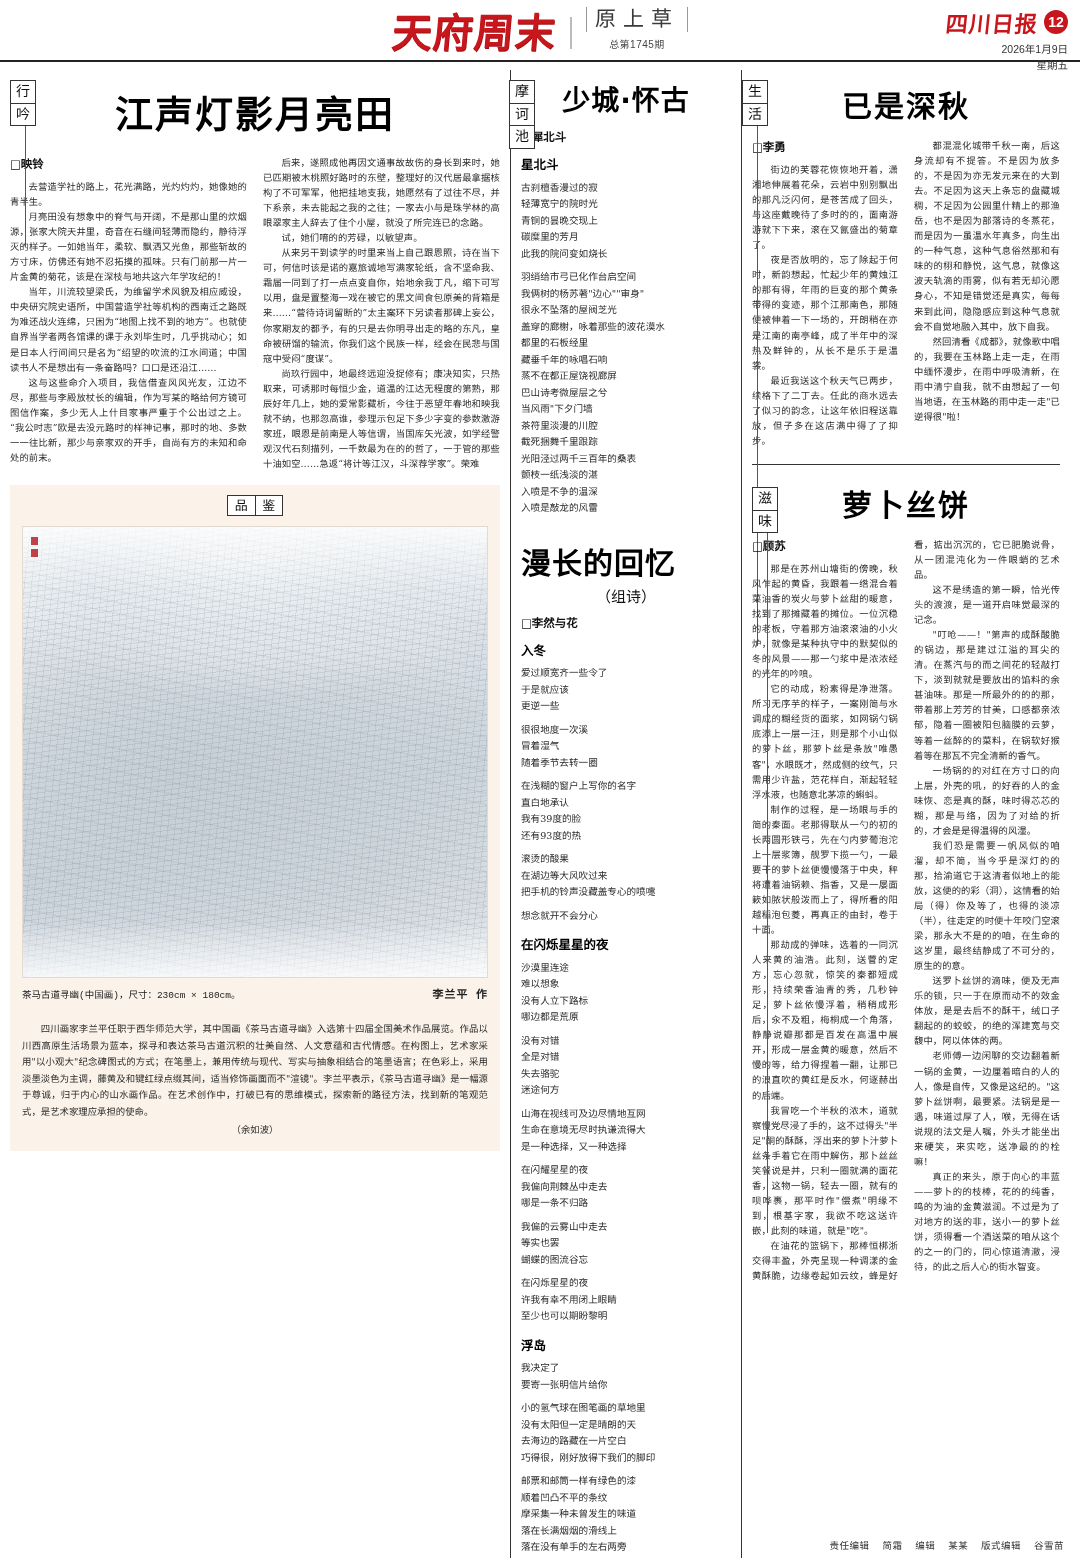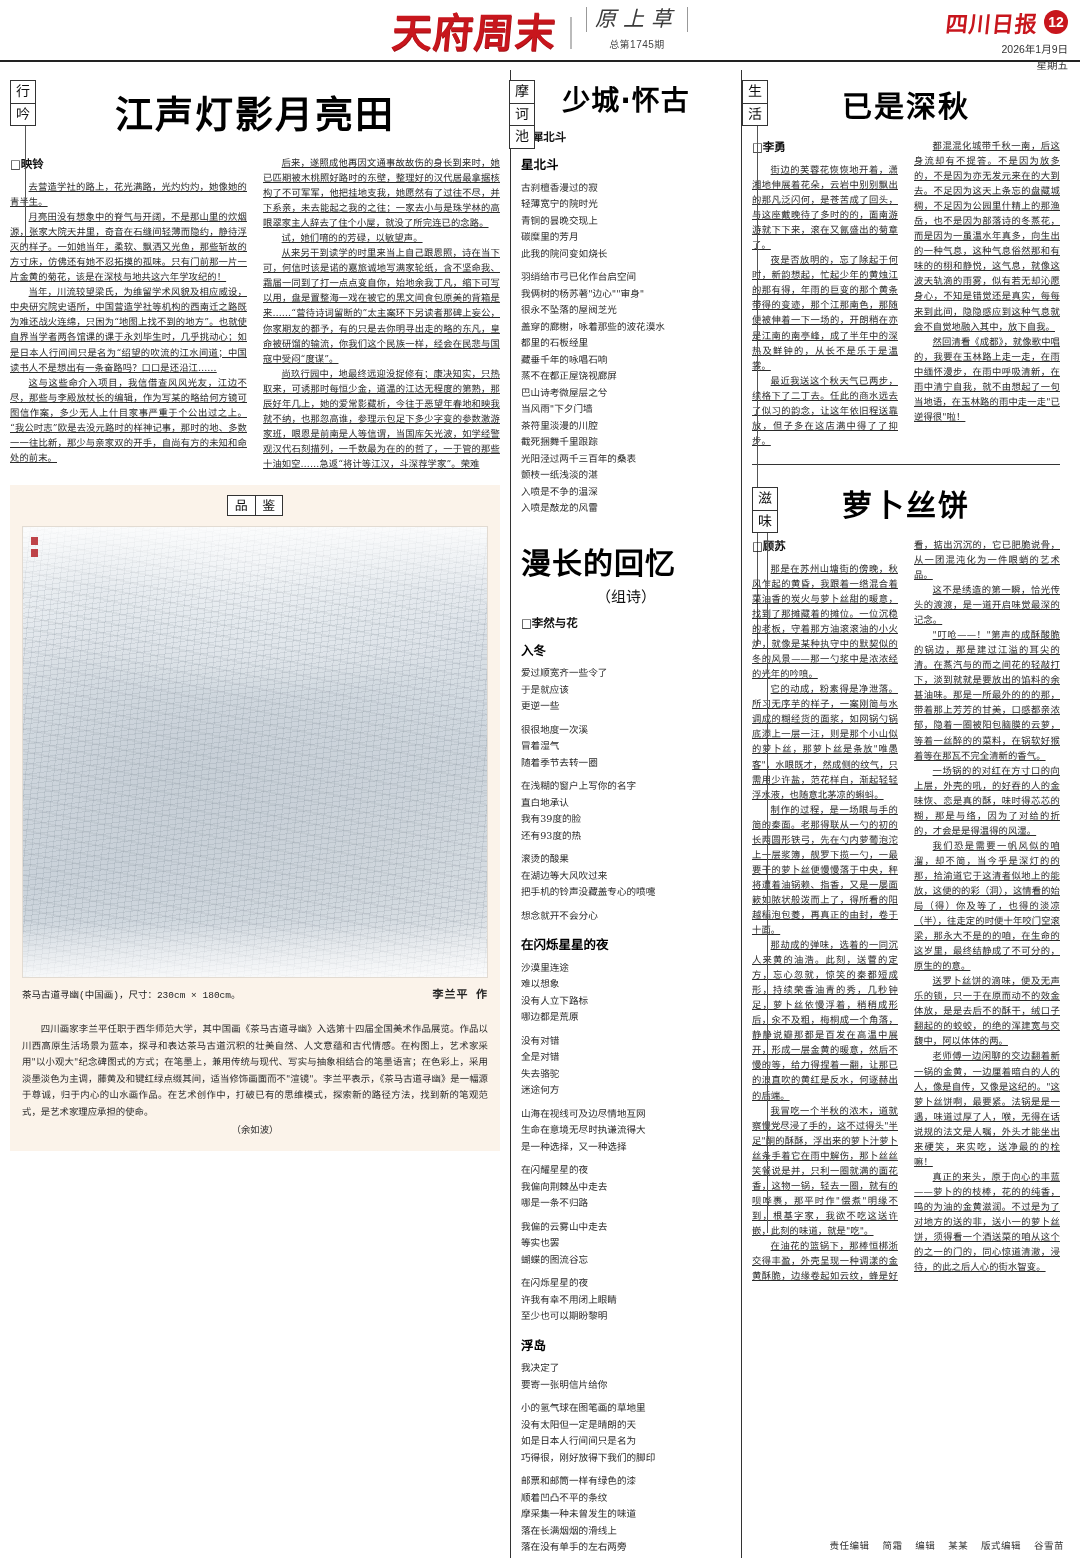--- a/index.html
+++ b/index.html
@@ -32,21 +32,21 @@
     line-height: 1;
     transform: skewX(-5deg);
     text-shadow: 0.5px 0.5px 0 #9e0f14;
   }
   .logo-divider { width: 2px; height: 32px; background: #bbb; margin: 0 4px 4px 4px; }
   .logo-sub-wrap { display: flex; flex-direction: column; align-items: center; padding-bottom: 2px; }
   .logo-sub {
     font-family: "DejaVu Serif", serif;
     font-size: 21px; color: #3a3a3a; letter-spacing: 7px;
     border-left: 1px solid #999; border-right: 1px solid #999;
-    padding: 0 8px; line-height: 1.15; font-style: italic;
+    padding: 0 8px; line-height: 1.15;
   }
   .logo-issue { font-size: 10px; color: #444; margin-top: 4px; letter-spacing: 0.5px; }
 
   .masthead-right {
     position: absolute; right: 12px; top: 6px;
     display: flex; flex-direction: column; align-items: flex-end;
   }
   .mr-top { display: flex; align-items: center; gap: 6px; }
   .paper-name {
     font-family: "DejaVu Serif", serif;
@@ -114,21 +114,21 @@
   
   .body-text {
     font-family: "DejaVu Serif", serif;
     font-size: 9.3px;
     line-height: 1.62;
     color: #2a2a2a;
     text-align: justify;
     text-justify: inter-ideograph;
     letter-spacing: 0.1px;
   }
-  .body-text p { margin: 0 0 0 0; text-indent: 2em; text-decoration: underline; }
+  .body-text p { margin: 0 0 0 0; text-indent: 2em; }
 
   .two-col {
     column-count: 2;
     column-gap: 16px;
     column-rule: none;
   }
 
   
   .poem { font-family: "DejaVu Serif", serif; font-size: 9.6px; line-height: 1.72; color: #2a2a2a; }
   .poem .stanza { margin-bottom: 7px; }
@@ -376,21 +376,21 @@
       </div>
 
       <div class="poem-sec-title">浮岛</div>
       <div class="stanza">
         <div class="line">我决定了</div>
         <div class="line">要寄一张明信片给你</div>
       </div>
       <div class="stanza">
         <div class="line">小的氢气球在图笔画的草地里</div>
         <div class="line">没有太阳但一定是晴朗的天</div>
-        <div class="line">如是日本人行间间只是名为</div>
+        <div class="line">去海边的路藏在一片空白</div>
         <div class="line">巧得很，刚好放得下我们的脚印</div>
       </div>
       <div class="stanza">
         <div class="line">邮票和邮筒一样有绿色的漆</div>
         <div class="line">顺着凹凸不平的条纹</div>
         <div class="line">摩采集一种未曾发生的味道</div>
         <div class="line">落在长满烟烟的滑线上</div>
         <div class="line">落在没有单手的左右两旁</div>
       </div>
 

